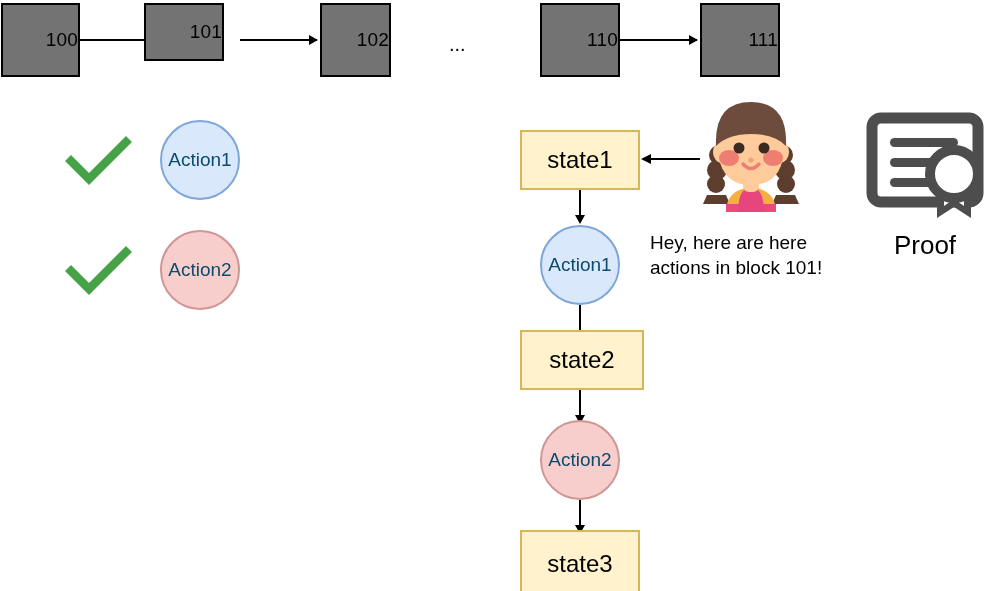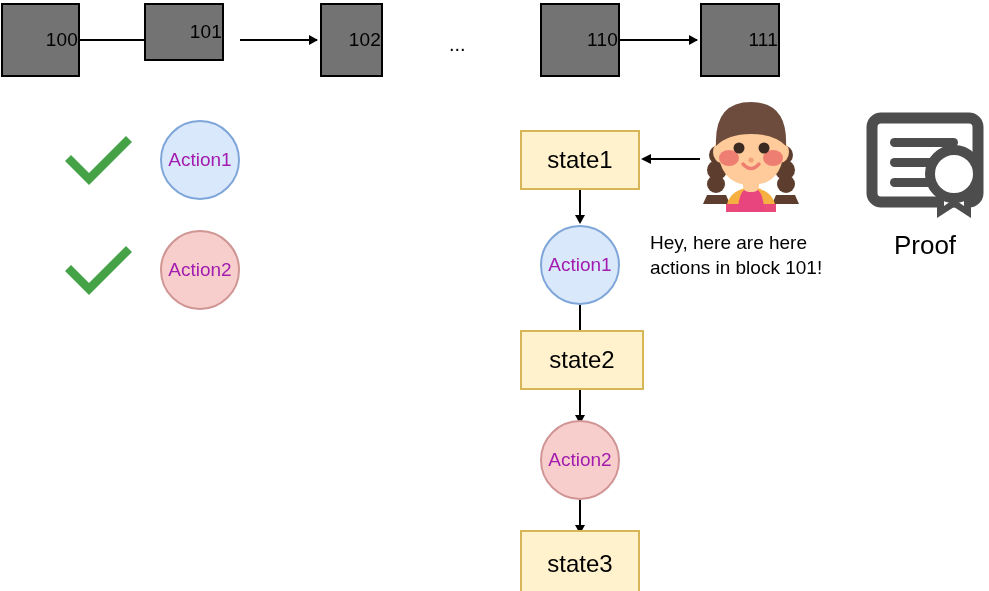--- a/index.html
+++ b/index.html
@@ -68,21 +68,21 @@
     color: #000000;
   }
   .action-circle {
     position: absolute;
     box-sizing: border-box;
     border-radius: 50%;
     display: flex;
     align-items: center;
     justify-content: center;
     font-size: 19px;
-    color: #a21caf;
+    color: #0c4a6e;
   }
   .action-blue {
     background: #dae8fc;
     border: 2px solid #7ea6d9;
   }
   .action-red {
     background: #f8cecc;
     border: 2px solid #cf9694;
   }
   
@@ -149,21 +149,21 @@
   </div>
 
   <div class="chain-arrow" style="left:80px; top:39px; width:77px;"></div>
 
   <div class="block" style="left:144px; top:3px; width:80px; height:58px;">
     <span>101</span>
   </div>
 
   <div class="chain-arrow" style="left:240px; top:39px; width:77px;"></div>
 
-  <div class="block" style="left:320px; top:3px; width:63px; height:74px;">
+  <div class="block" style="left:320px; top:3px; width:71px; height:74px;">
     <span>102</span>
   </div>
 
   <div class="ellipsis" style="left:449px; top:34px;">...</div>
 
   <div class="block" style="left:540px; top:3px; width:80px; height:74px;">
     <span>110</span>
   </div>
 
   <div class="chain-arrow" style="left:620px; top:39px; width:77px;"></div>

